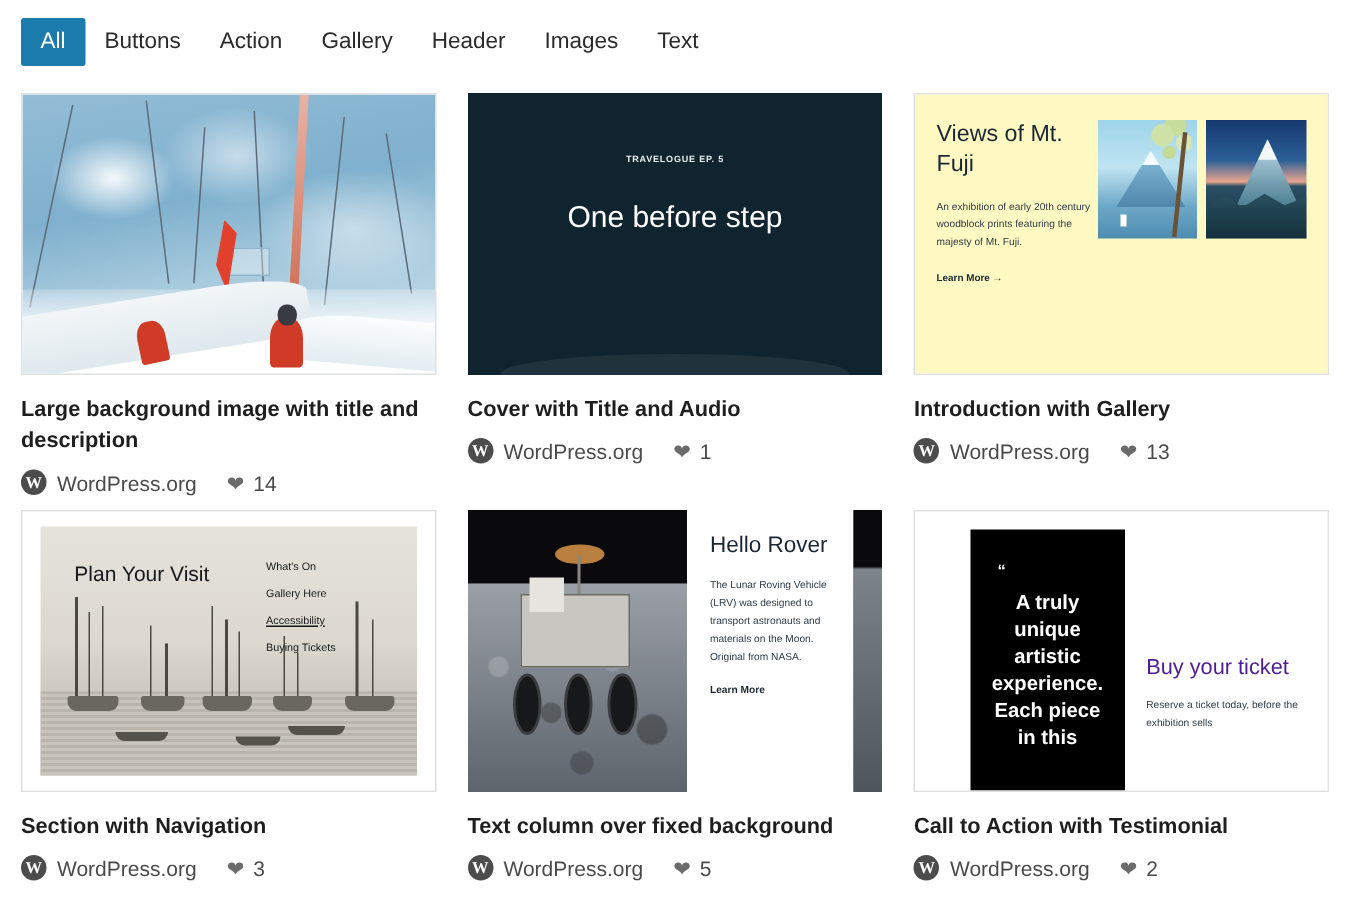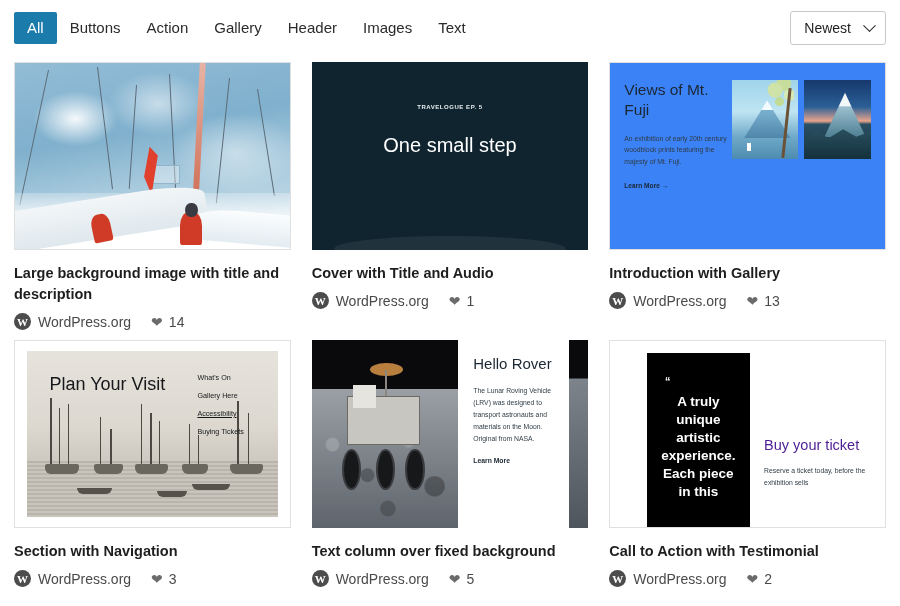--- a/index.html
+++ b/index.html
@@ -131,21 +131,21 @@
   
   .cover2 { position:absolute; inset:0; background:#10242f;
     display:flex; flex-direction:column; align-items:center; }
   .cover2 .eyebrow { color:#e9eef1; font-size:6px; font-weight:700;
     letter-spacing:.09em; margin-top:42px; }
   .cover2 .h { color:#ffffff; font-size:20px; margin-top:24px; font-weight:400; }
   .cover2 .audio { position:absolute; left:8%; right:8%; bottom:-12px; height:26px;
     border-radius:50%; background: rgba(255,255,255,.07); }
 
   
-  .fuji { position:absolute; inset:0; background:#3b82f6; display:flex; padding:17px 14px; gap:4px; }
+  .fuji { position:absolute; inset:0; background:#fef9c3; display:flex; padding:17px 14px; gap:4px; }
   .fuji .left { width:42%; }
   .fuji .ft { font-size:15.5px; line-height:1.28; color:#1b2733; font-weight:400; }
   .fuji .fd { font-size:6.8px; line-height:1.72; color:#2f3b45; margin-top:13px; }
   .fuji .fl { font-size:6.6px; font-weight:700; color:#1b2733; margin-top:14px; }
   .fuji .right { flex:1; display:flex; flex-direction:column; gap:6px; }
   .fuji .rtop { display:flex; gap:6px; height:52%; }
   .fuji .rbot { flex:1; }
   .gimg { flex:1; position:relative; overflow:hidden; }
 
   .fuji1 { background: linear-gradient(180deg,#9fd4ea 0%,#bfe4f2 40%,#6fa9c8 72%,#4d8cb0 100%); }
@@ -182,23 +182,23 @@
   
   .eng { position:absolute; inset:0; background:#ffffff; padding:10px 12px; }
   .eng-in { position:absolute; inset:10px 12px; overflow:hidden;
     background: linear-gradient(180deg,#e6e3dc 0%,#dcd8d0 46%,#cfcbc3 64%,#bdb9b2 100%); }
   .eng-sea { position:absolute; left:0; right:0; bottom:0; height:34%;
     background: repeating-linear-gradient(180deg,#b9b5ad 0 2px,#c9c5bd 2px 4px); }
   .ship { position:absolute; bottom:26%; }
   .ship i { position:absolute; bottom:0; width:1.5px; background:#4b4942; }
   .ship b { position:absolute; bottom:0; height:10px; background:#6a675f; border-radius:2px 2px 6px 6px; display:block; }
   .boat { position:absolute; height:6px; background:#55524b; border-radius:0 0 7px 7px; }
-  .eng .h { position:absolute; left:9%; top:14%; font-size:18px; color:#15171a;text-align:right; }
+  .eng .h { position:absolute; left:9%; top:14%; font-size:14px; color:#15171a;text-align:right; }
   .eng .nav { position:absolute; left:60%; top:13%; display:flex; flex-direction:column; gap:9px; }
-  .eng .nav span { font-size:7.2px; color:#15171a;margin-left:20px; }
+  .eng .nav span { font-size:7.2px; color:#15171a; }
   .eng .nav span.u { text-decoration: underline; }
 
   
   .rover { position:absolute; inset:0; display:flex; background:#404040; }
   .rv-img { width:53%; position:relative; overflow:hidden;
     background: linear-gradient(180deg,#0a0a0c 0%,#0a0a0c 26%,#8e949b 27%,#6f757c 58%,#565c63 100%); }
   .rv-img .soil { position:absolute; left:0; right:0; bottom:0; height:74%;
     background:
       radial-gradient(circle at 14% 40%, rgba(255,255,255,.18) 4%, transparent 5%),
       radial-gradient(circle at 38% 62%, rgba(0,0,0,.25) 5%, transparent 6%),
@@ -239,24 +239,20 @@
   <div class="tabs">
     <div class="tab active">All</div>
     <div class="tab">Buttons</div>
     <div class="tab">Action</div>
     <div class="tab">Gallery</div>
     <div class="tab">Header</div>
     <div class="tab">Images</div>
     <div class="tab">Text</div>
   </div>
   <div class="spacer"></div>
-  <div class="sortbox">
-    <span>Newest</span>
-    <span class="chev"></span>
-  </div>
 </div>
 
 <div class="grid">
 
   <div class="cell">
     <div class="thumb">
       <div class="wc"></div>
       <div class="wc-rig">
         <i style="left:12%;top:4%;height:74%;transform:rotate(12deg)"></i>
         <i style="left:30%;top:2%;height:66%;transform:rotate(-7deg)"></i>
@@ -281,21 +277,21 @@
       <span class="author">WordPress.org</span>
       <span class="heart">❤</span>
       <span>14</span>
     </div>
   </div>
 
   <div class="cell">
     <div class="thumb flush">
       <div class="cover2">
         <div class="eyebrow">TRAVELOGUE EP. 5</div>
-        <div class="h">One small step</div>
+        <div class="h">One before step</div>
         <div class="audio"></div>
       </div>
     </div>
     <div class="meta-title">Cover with Title and Audio</div>
     <div class="meta-row">
       <span class="wp-logo">W</span>
       <span class="author">WordPress.org</span>
       <span class="heart">❤</span>
       <span>1</span>
     </div>

